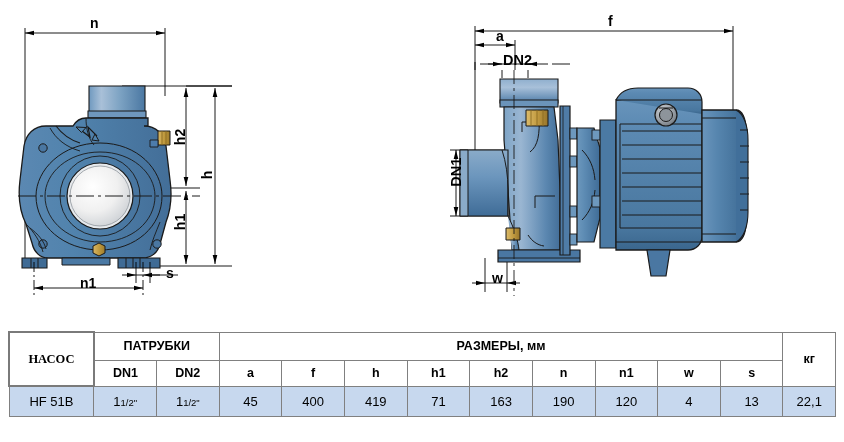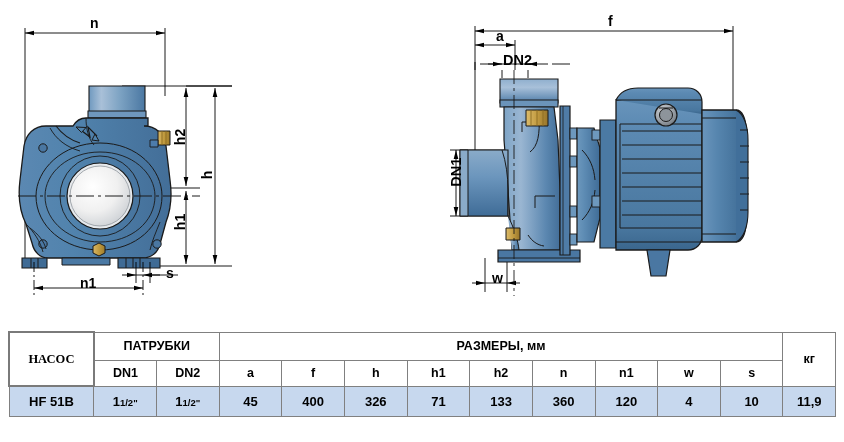--- a/index.html
+++ b/index.html
@@ -33,22 +33,22 @@
     border: 1px solid #808080;
     text-align: center;
     vertical-align: middle;
     font-family: "Liberation Sans", sans-serif;
     color: #000;
     background: #ffffff;
     padding: 0;
   }
   #spec-table .hcell { font-weight: bold; font-size: 12.5px; }
   #spec-table .hcell-sub { font-weight: bold; font-size: 12.5px; }
-  #spec-table tr.datarow td { background: #c7d8ee; font-size: 13px; font-weight: bold; }
-  #spec-table tr.datarow td.bold { font-weight: bold; }
+  #spec-table tr.datarow td { background: #c7d8ee; font-size: 13px; }
+  #spec-table tr.datarow td.bold { font-weight: normal; }
   #spec-table .outer { border-width: 2px; border-color: #7a7a7a; font-family: Liberation Serif, serif; }
   .frac { font-size: 9.5px; }
 </style>
 </head>
 <body>
 
 <div id="root">
 
   <svg id="front-view" width="240" height="310" viewBox="0 0 240 310" style="position:absolute;left:0;top:0;">
     <defs>
@@ -459,25 +459,25 @@
         <td class="hcell-sub">n1</td>
         <td class="hcell-sub">w</td>
         <td class="hcell-sub">s</td>
       </tr>
       <tr class="datarow" style="height:30px;">
         <td class="bold">HF 51B</td>
         <td class="bold"><span>1</span><span class="frac">1/2"</span></td>
         <td class="bold"><span>1</span><span class="frac">1/2"</span></td>
         <td>45</td>
         <td>400</td>
-        <td>326</td>
+        <td>419</td>
         <td>71</td>
-        <td>133</td>
-        <td>360</td>
+        <td>163</td>
+        <td>190</td>
         <td>120</td>
         <td>4</td>
-        <td>10</td>
-        <td class="bold">11,9</td>
+        <td>13</td>
+        <td class="bold">22,1</td>
       </tr>
     </tbody>
   </table>
 
 </div>
 
 </body></html>

